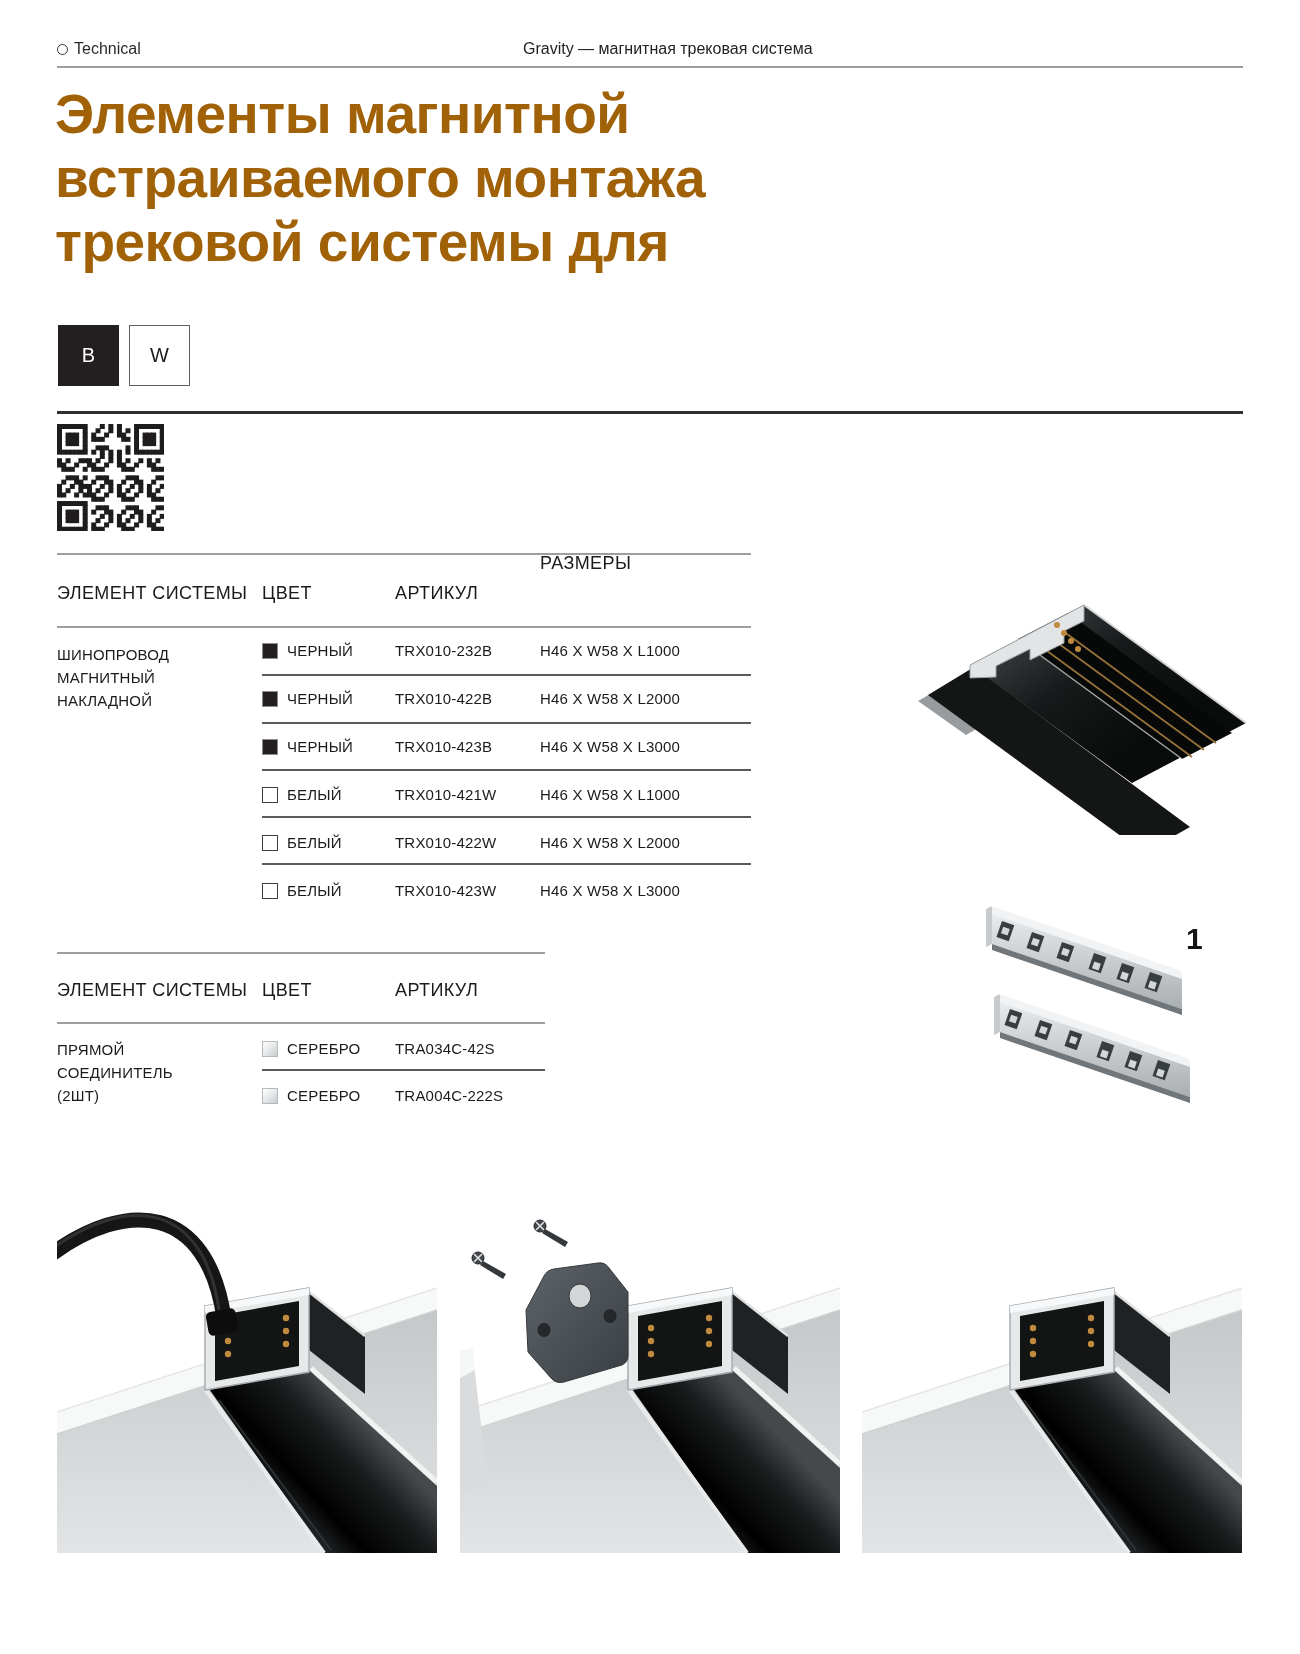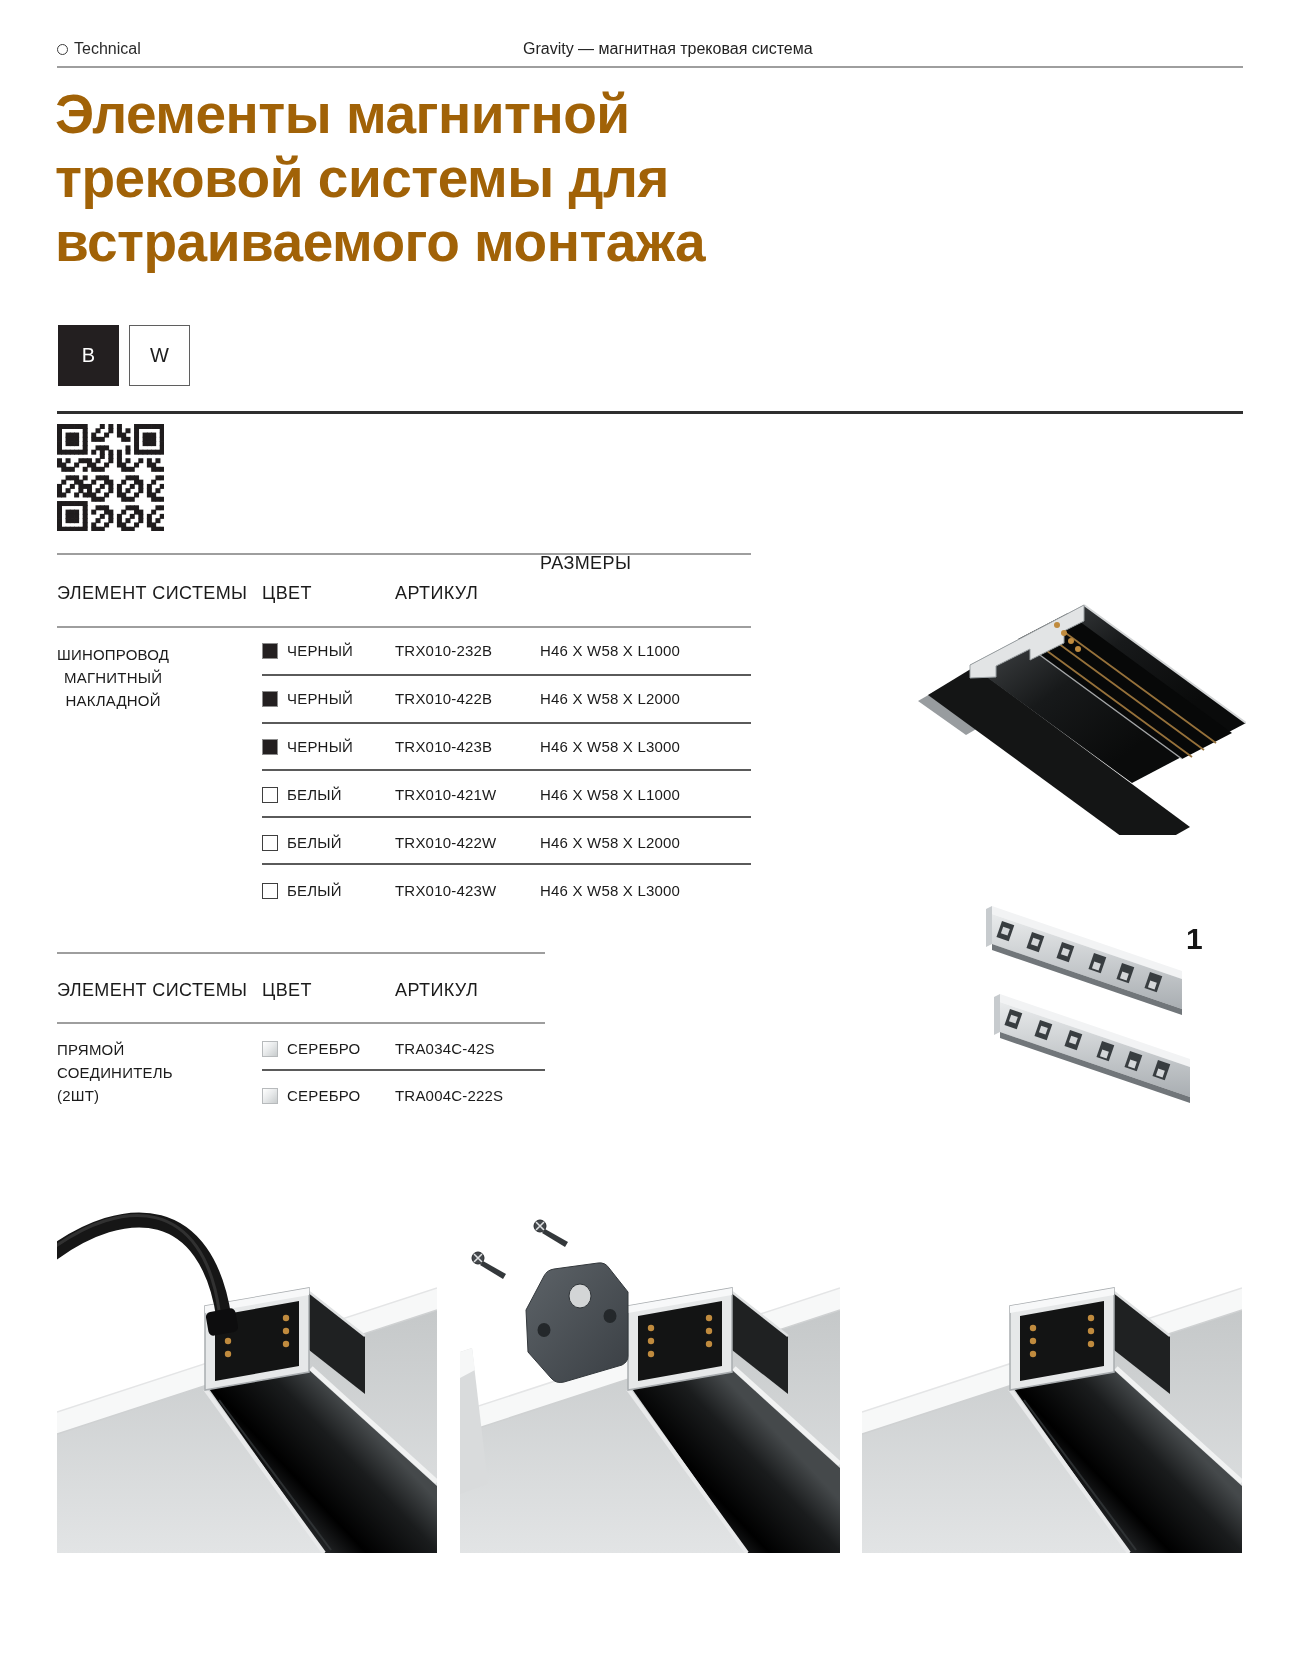--- a/index.html
+++ b/index.html
@@ -43,22 +43,22 @@
 
 <div class="abs brand">
   <span class="ring"></span>
   <span>Technical</span>
 </div>
 <div class="abs hdr-right">Gravity — магнитная трековая система</div>
 <div class="abs rule" style="left:57px;top:66px;width:1186px;"></div>
 
 <div class="abs title">
   <div>Элементы магнитной</div>
+  <div>встраиваемого монтажа</div>
   <div>трековой системы для</div>
-  <div>встраиваемого монтажа</div>
 </div>
 
 <div class="abs vbtn black">B</div>
 <div class="abs vbtn white">W</div>
 
 <div class="abs rule-dark" style="left:57px;top:411px;width:1186px;"></div>
 
 <svg id="qr" class="abs" style="left:57px;top:424px;" width="107" height="107" viewBox="0 0 107 107">
     <rect x="0.00" y="0.00" width="5" height="5" fill="#1f1c1d"></rect>
     <rect x="4.28" y="0.00" width="5" height="5" fill="#1f1c1d"></rect>
@@ -336,21 +336,21 @@
     <rect x="102.72" y="102.72" width="5" height="5" fill="#1f1c1d"></rect>
   </svg>
 
 <div class="abs rule" style="left:57px;top:553px;width:694px;"></div>
 <div class="abs t-head" style="left:57px;top:583px;">ЭЛЕМЕНТ СИСТЕМЫ</div>
 <div class="abs t-head" style="left:262px;top:583px;">ЦВЕТ</div>
 <div class="abs t-head" style="left:395px;top:583px;">АРТИКУЛ</div>
 <div class="abs t-head" style="left:540px;top:553px;">РАЗМЕРЫ</div>
 <div class="abs rule" style="left:57px;top:626px;width:694px;"></div>
 
-<div class="elname" style="top:643px;text-align:center;">
+<div class="elname" style="top:643px;">
   <div>ШИНОПРОВОД</div>
   <div>МАГНИТНЫЙ</div>
   <div>НАКЛАДНОЙ</div>
 </div>
 
 <div class="t-row" style="top:631px;width:694px;">
   <span class="swatch black"></span>
   <span class="cell c-color">ЧЕРНЫЙ</span>
   <span class="cell c-article">TRX010-232B</span>
   <span class="cell c-dims">H46 X W58 X L1000</span>

